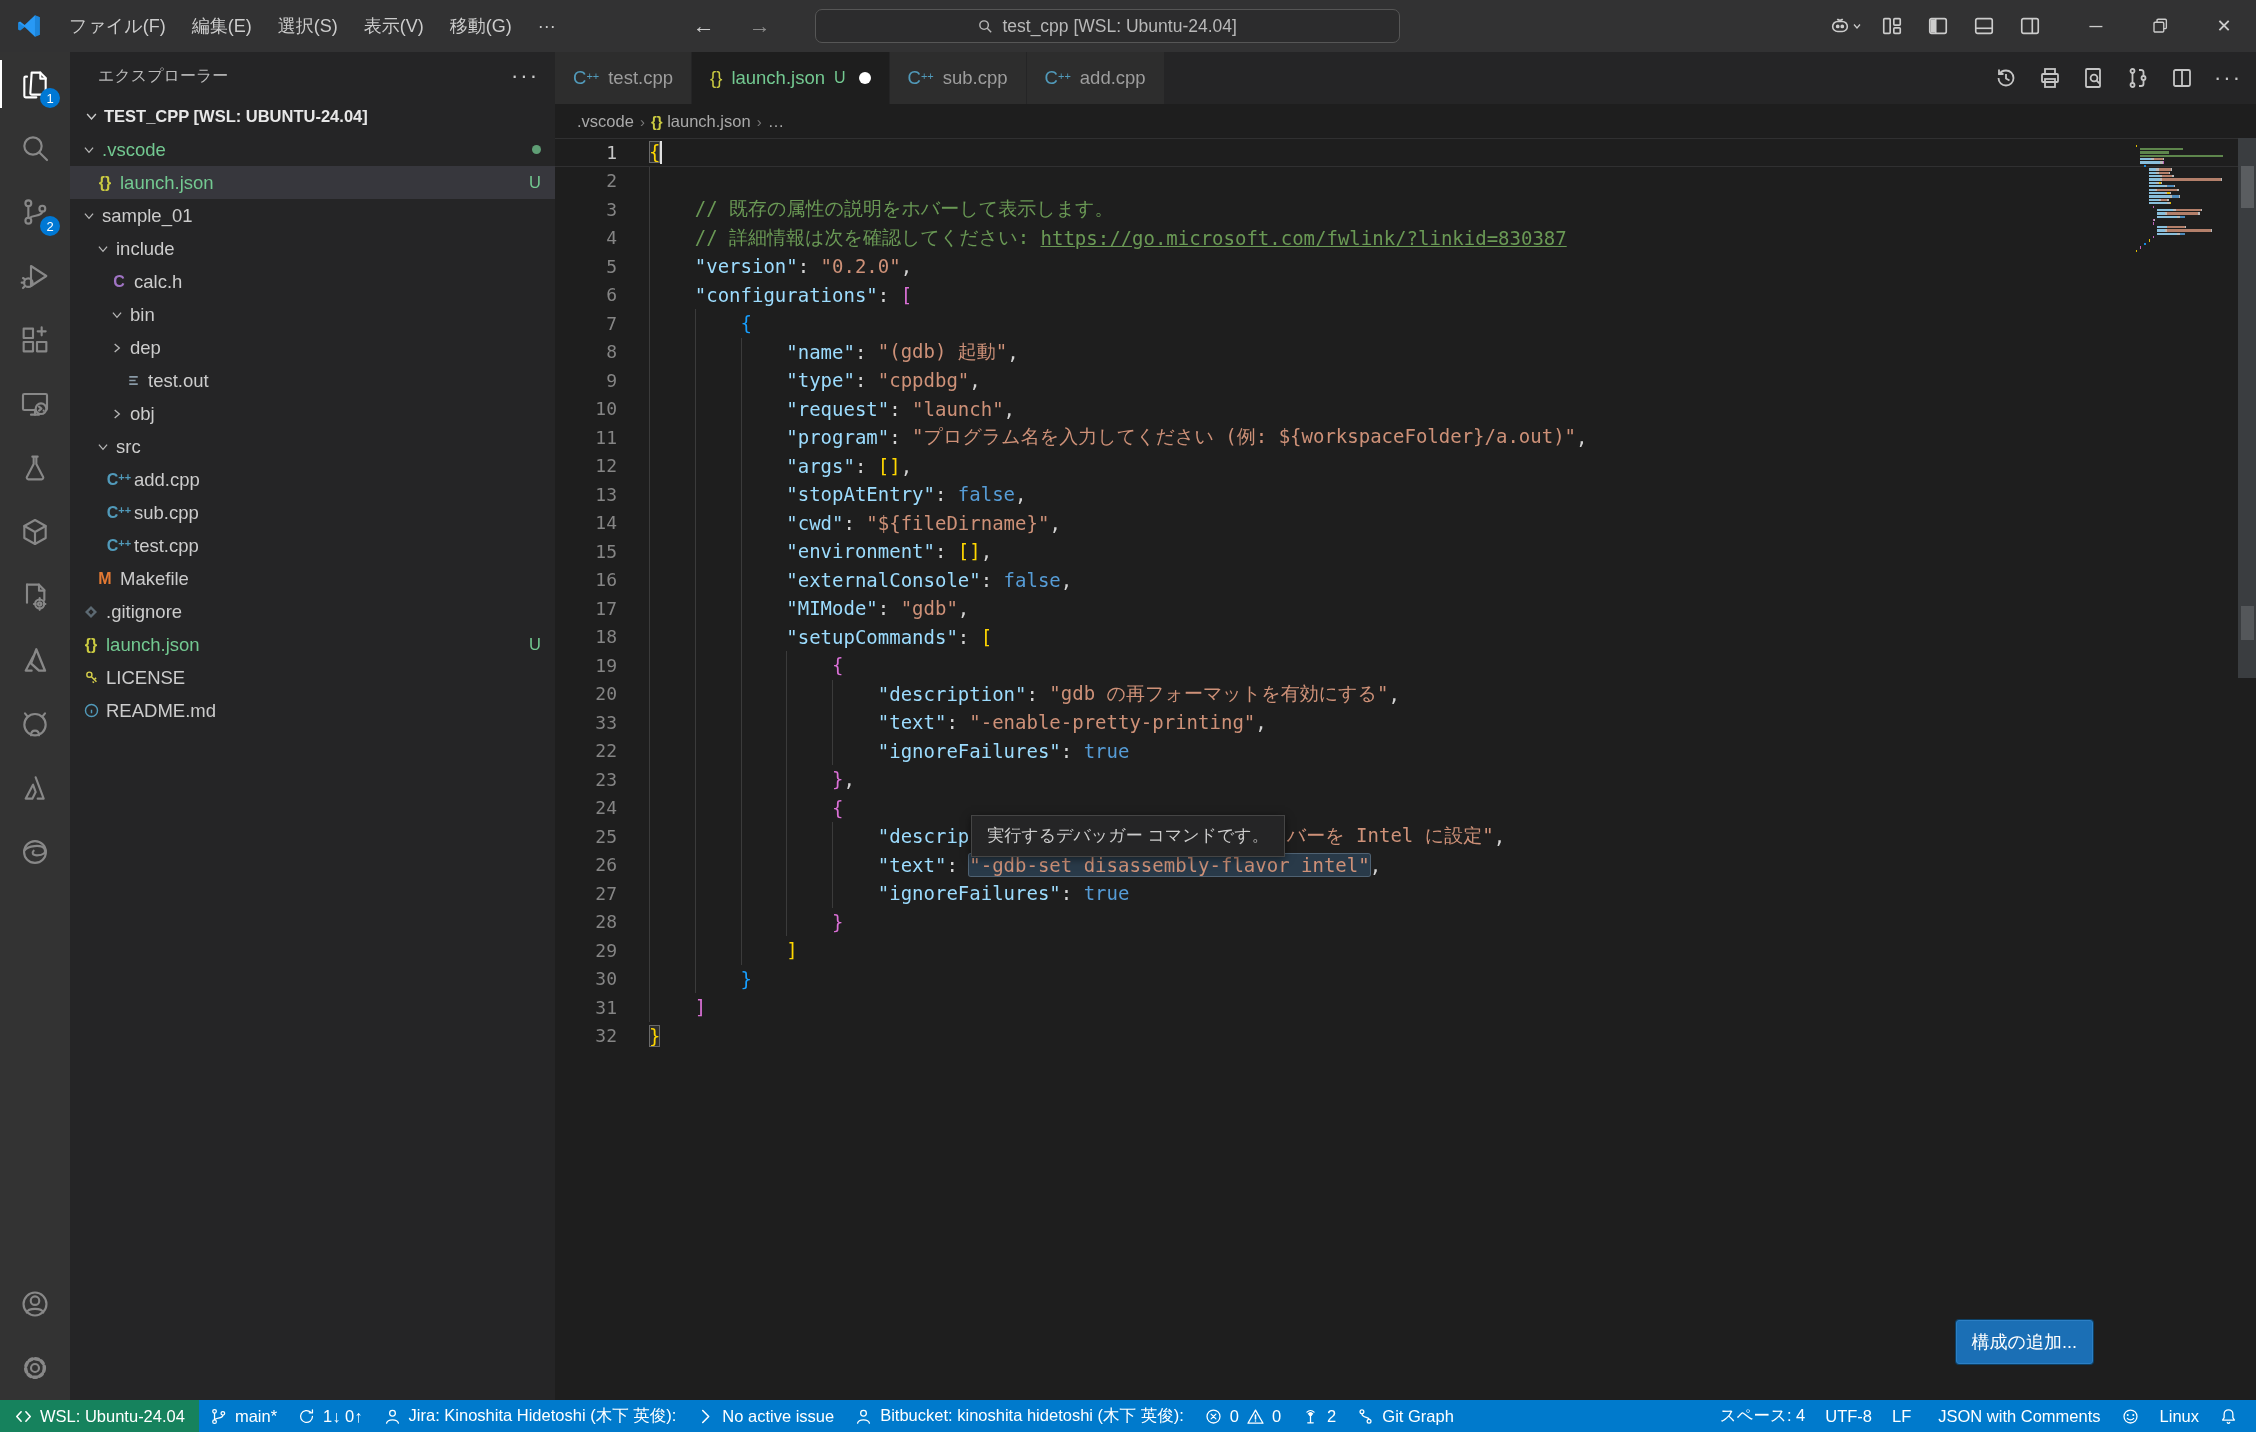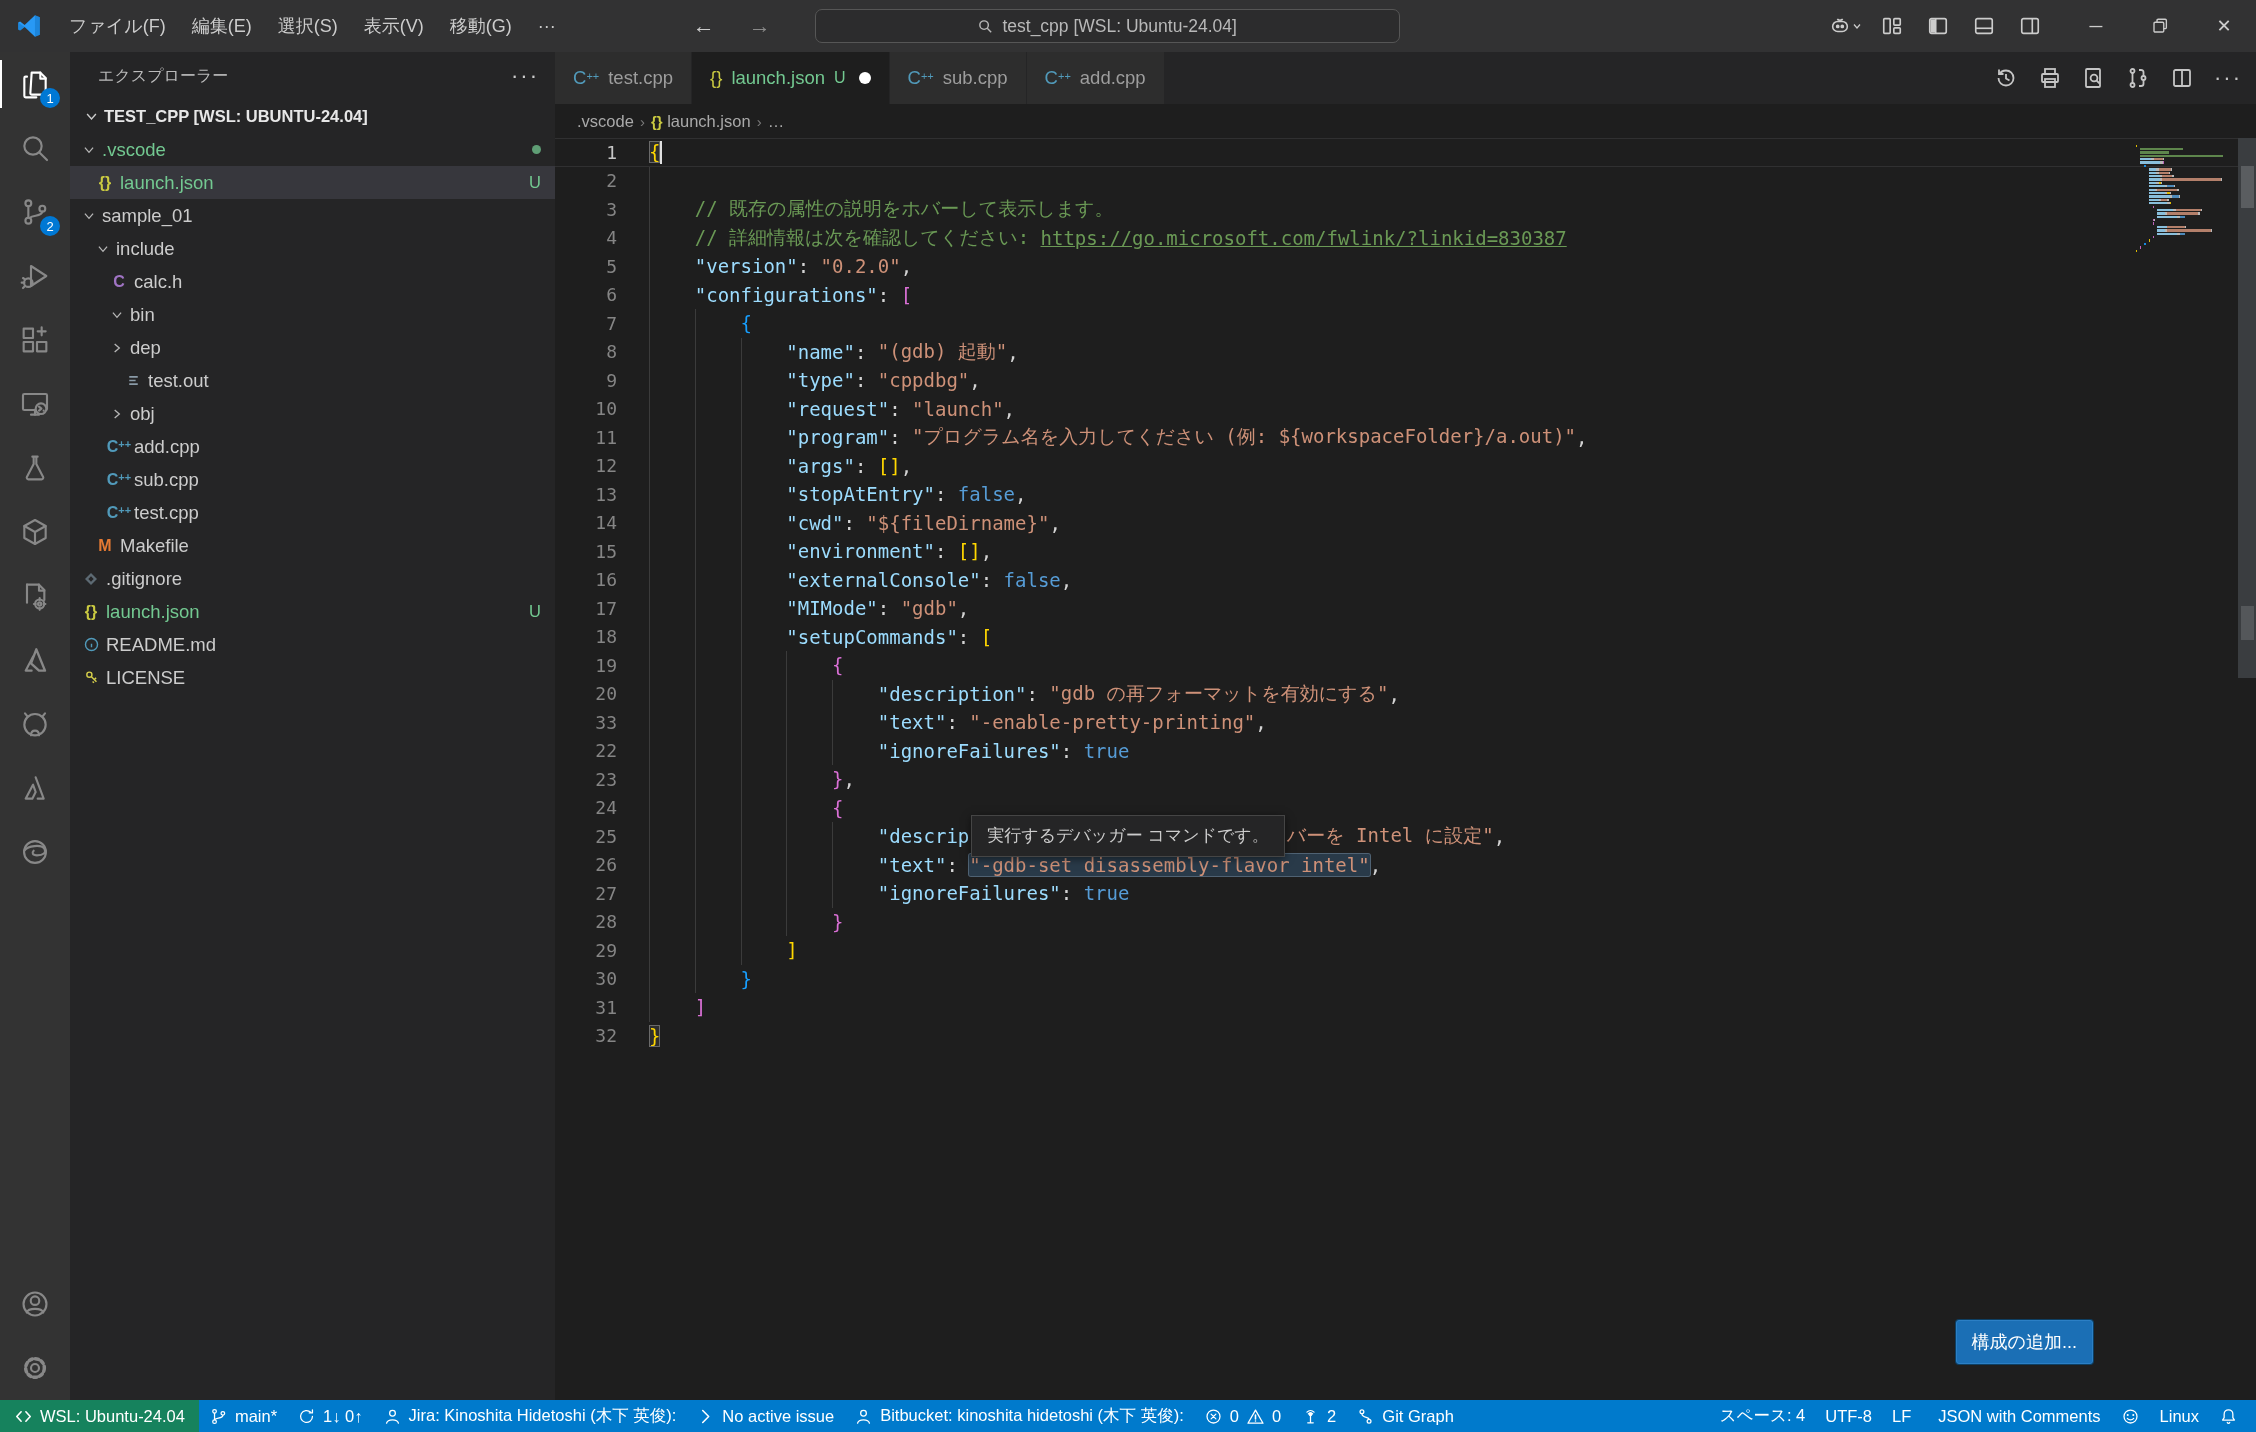--- a/index.html
+++ b/index.html
@@ -374,20 +374,29 @@
           <div class="trow">
             <span style="width:36px;flex:none;"></span>
             <span class="chev">
               <svg width="14" height="14" viewBox="0 0 24 24" fill="none" stroke="#b8b8b8" stroke-width="2.2">
                 <path d="M8 5l8 7-8 7"></path>
               </svg>
             </span>
             <span class="lbl">obj</span>
           </div>
           <div class="trow">
+            <span style="width:22px;flex:none;"></span>
+            <span class="chev">
+              <svg width="14" height="14" viewBox="0 0 24 24" fill="none" stroke="#b8b8b8" stroke-width="2.2">
+                <path d="M5 8l7 8 7-8"></path>
+              </svg>
+            </span>
+            <span class="lbl">src</span>
+          </div>
+          <div class="trow">
             <span style="width:36px;flex:none;"></span>
             <span class="ficon">
               <span style="color:#519aba;">C<span style="font-size:11px;vertical-align:4px;">++</span></span>
             </span>
             <span class="lbl">add.cpp</span>
           </div>
           <div class="trow">
             <span style="width:36px;flex:none;"></span>
             <span class="ficon">
               <span style="color:#519aba;">C<span style="font-size:11px;vertical-align:4px;">++</span></span>
@@ -422,36 +431,36 @@
             <span style="width:8px;flex:none;"></span>
             <span class="ficon">
               <span style="color:#cbcb41;">{}</span>
             </span>
             <span class="lbl green">launch.json</span>
             <span class="rbadge">U</span>
           </div>
           <div class="trow">
             <span style="width:8px;flex:none;"></span>
             <span class="ficon">
+              <svg width="17" height="17" viewBox="0 0 24 24" fill="none" stroke="#d6cf4b" stroke-width="2">
+                <circle cx="9" cy="8" r="3.6"></circle>
+                <path d="M11.5 10.5L19 18M16 15l2.5-2.5M13.5 17.5l2 2"></path>
+              </svg>
+            </span>
+            <span class="lbl">LICENSE</span>
+          </div>
+          <div class="trow">
+            <span style="width:8px;flex:none;"></span>
+            <span class="ficon">
               <svg width="17" height="17" viewBox="0 0 24 24" fill="none" stroke="#519aba" stroke-width="2">
                 <circle cx="12" cy="12" r="8.5"></circle>
                 <path d="M12 11v5M12 7.5v.01"></path>
               </svg>
             </span>
             <span class="lbl">README.md</span>
-          </div>
-          <div class="trow">
-            <span style="width:8px;flex:none;"></span>
-            <span class="ficon">
-              <svg width="17" height="17" viewBox="0 0 24 24" fill="none" stroke="#d6cf4b" stroke-width="2">
-                <circle cx="9" cy="8" r="3.6"></circle>
-                <path d="M11.5 10.5L19 18M16 15l2.5-2.5M13.5 17.5l2 2"></path>
-              </svg>
-            </span>
-            <span class="lbl">LICENSE</span>
           </div>
         </div>
     </div>
 
     <div class="editor">
       <div class="tabsbar">
         <div id="tabs" style="display:flex;">
             <div class="tab">
      <span class="ficon"><span style="color:#519aba;">C<span style="font-size:11px;vertical-align:4px;">++</span></span></span>
      <span style="">test.cpp</span>

